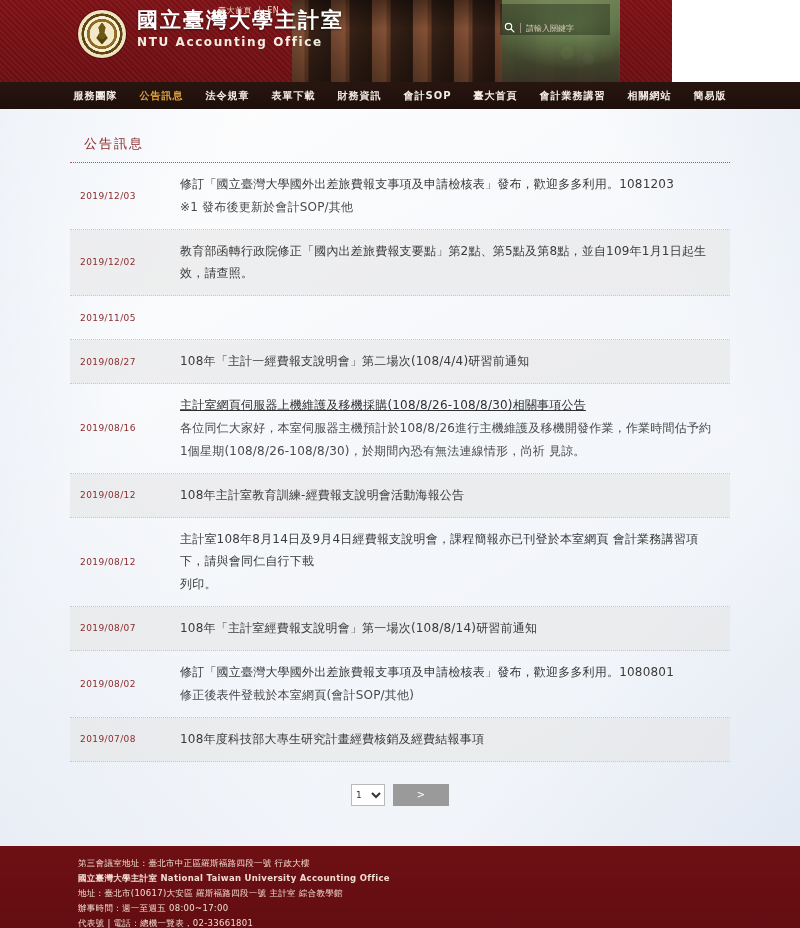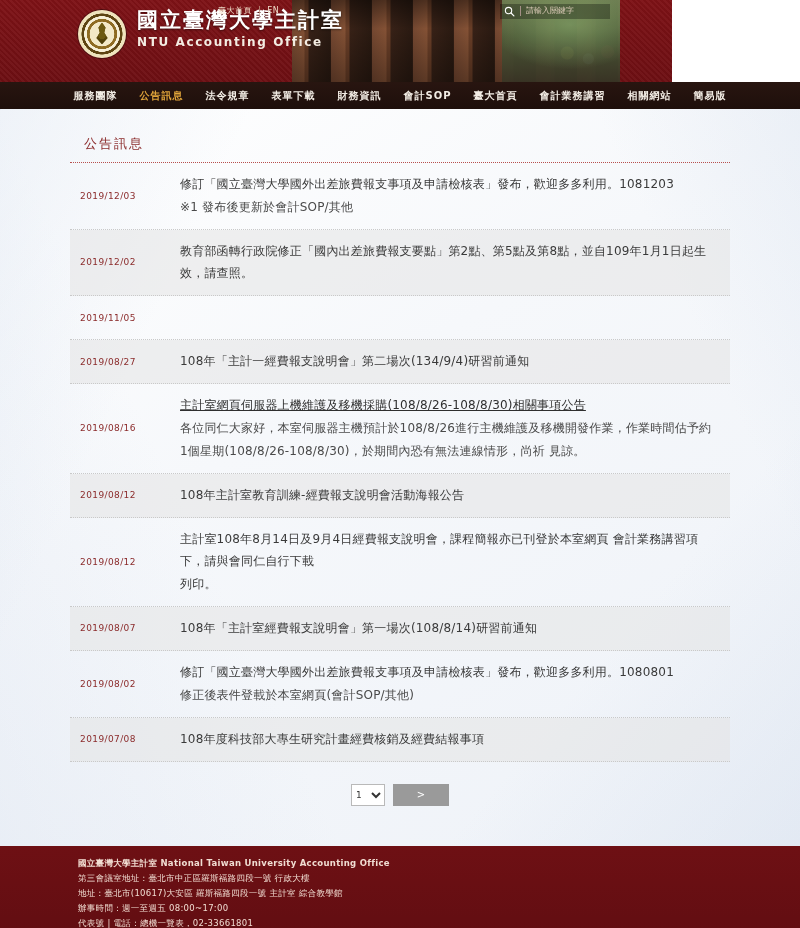--- a/index.html
+++ b/index.html
@@ -70,23 +70,23 @@
   .topbar-links {
     position: absolute; left: 218px; top: 5px;
     display: flex; align-items: center; gap: 6px;
     font-size: 8px; color: #f0dcc8; letter-spacing: .5px; z-index: 6;
   }
   .topbar-links a { color: #f0dcc8; text-decoration: none; }
   .topbar-sep { color: #c9a58e; }
 
   .search-wrap {
     position: absolute; right: 62px; top: 4px;
-    display: flex; align-items: flex-start; gap: 5px; z-index: 6;
+    display: flex; align-items: flex-end; gap: 5px; z-index: 6;
     background: rgba(0,0,0,.30);
-    padding: 2px 6px 2px 4px;
+    padding: 18px 6px 2px 4px;
   }
   .search-icon { width: 11px; height: 11px; display: block; }
   .search-bar-sep { width: 1px; height: 10px; background: #caa; opacity: .7; }
   .search-input {
     background: transparent; border: 0; outline: 0;
     color: #e8d8c6; font-size: 8px; width: 78px;
     font-family: "DejaVu Sans", "Liberation Sans", sans-serif;
   }
   .search-input::placeholder { color: #dccbb8; }
 
@@ -279,21 +279,21 @@
         </div>
       </div>
 
       <div class="row">
         <div class="date">2019/11/05</div>
       </div>
 
       <div class="row alt">
         <div class="date">2019/08/27</div>
         <div class="body">
-          <div class="line">108年「主計一經費報支說明會」第二場次(134/9/4)研習前通知</div>
+          <div class="line">108年「主計一經費報支說明會」第二場次(108/4/4)研習前通知</div>
         </div>
       </div>
 
       <div class="row">
         <div class="date">2019/08/16</div>
         <div class="body">
           <div class="line link">主計室網頁伺服器上機維護及移機採購(108/8/26-108/8/30)相關事項公告</div>
           <div class="line sub">各位同仁大家好，本室伺服器主機預計於108/8/26進行主機維護及移機開發作業，作業時間估予約1個星期(108/8/26-108/8/30)，於期間內恐有無法連線情形，尚祈 見諒。</div>
         </div>
       </div>
@@ -340,19 +340,19 @@
     <div class="pager">
       <select class="pager-select">
         <option>1</option>
       </select>
       <button class="pager-next">&gt;</button>
     </div>
   </div>
 </main>
 
 <footer class="footer">
+  <div class="footer-line">第三會議室地址：臺北市中正區羅斯福路四段一號 行政大樓</div>
   <div class="footer-line strong">國立臺灣大學主計室 National Taiwan University Accounting Office</div>
-  <div class="footer-line">第三會議室地址：臺北市中正區羅斯福路四段一號 行政大樓</div>
   <div class="footer-line">地址：臺北市(10617)大安區 羅斯福路四段一號 主計室  綜合教學館</div>
   <div class="footer-line">辦事時間：週一至週五 08:00~17:00</div>
   <div class="footer-line">代表號 | 電話：總機一覽表，02-33661801</div>
 
 </footer>
 
 </body></html>

